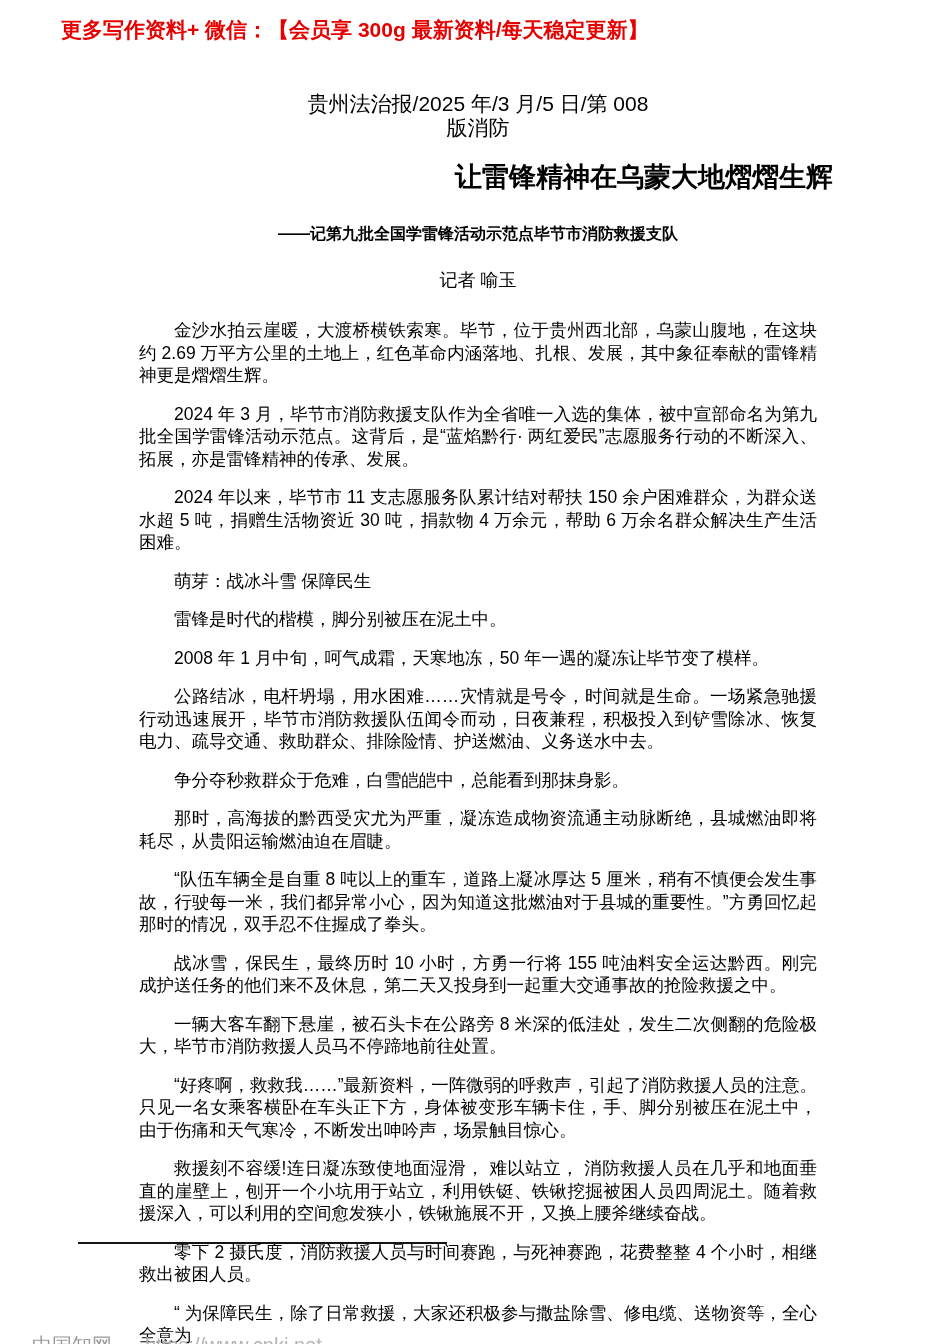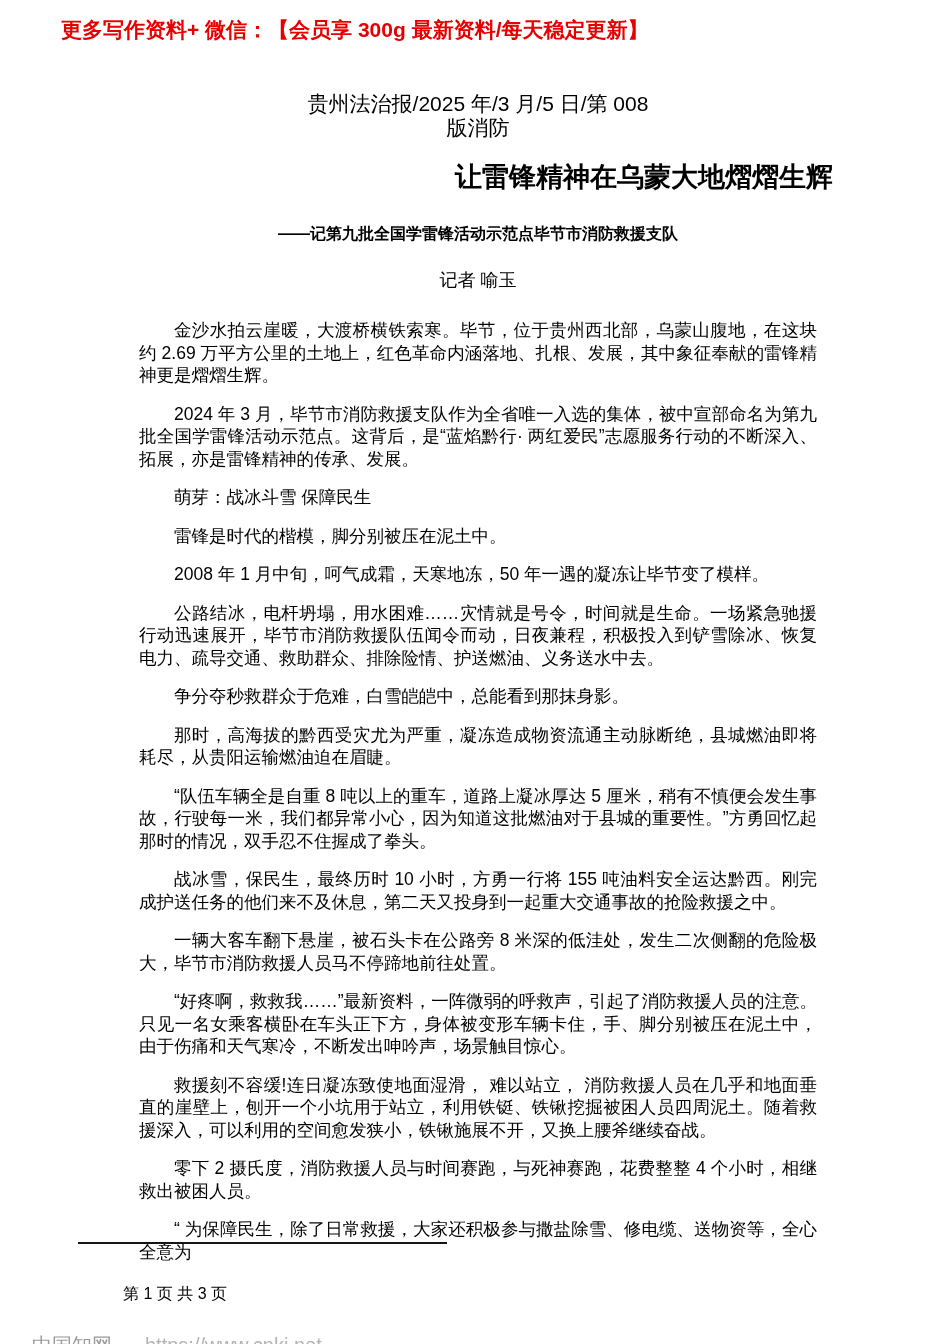--- a/index.html
+++ b/index.html
@@ -69,20 +69,21 @@
 
     <h1 class="title">让雷锋精神在乌蒙大地熠熠生辉</h1>
 
     <h2 class="subtitle">——记第九批全国学雷锋活动示范点毕节市消防救援支队</h2>
 
     <div class="byline">记者 喻玉</div>
 
     <div class="body">
         <p>金沙水拍云崖暖，大渡桥横铁索寒。毕节，位于贵州西北部，乌蒙山腹地，在这块约 2.69 万平方公里的土地上，红色革命内涵落地、扎根、发展，其中象征奉献的雷锋精神更是熠熠生辉。</p>
         <p>2024 年 3 月，毕节市消防救援支队作为全省唯一入选的集体，被中宣部命名为第九批全国学雷锋活动示范点。这背后，是“蓝焰黔行· 两红爱民”志愿服务行动的不断深入、拓展，亦是雷锋精神的传承、发展。</p>
+        <p>2024 年以来，毕节市 11 支志愿服务队累计结对帮扶 150 余户困难群众，为群众送水超 5 吨，捐赠生活物资近 30 吨，捐款物 4 万余元，帮助 6 万余名群众解决生产生活困难。</p>
         <p>萌芽：战冰斗雪 保障民生</p>
         <p>雷锋是时代的楷模，脚分别被压在泥土中。</p>
         <p>2008 年 1 月中旬，呵气成霜，天寒地冻，50 年一遇的凝冻让毕节变了模样。</p>
         <p>公路结冰，电杆坍塌，用水困难……灾情就是号令，时间就是生命。一场紧急驰援行动迅速展开，毕节市消防救援队伍闻令而动，日夜兼程，积极投入到铲雪除冰、恢复电力、疏导交通、救助群众、排除险情、护送燃油、义务送水中去。</p>
         <p>争分夺秒救群众于危难，白雪皑皑中，总能看到那抹身影。</p>
         <p>那时，高海拔的黔西受灾尤为严重，凝冻造成物资流通主动脉断绝，县城燃油即将耗尽，从贵阳运输燃油迫在眉睫。</p>
         <p>“队伍车辆全是自重 8 吨以上的重车，道路上凝冰厚达 5 厘米，稍有不慎便会发生事故，行驶每一米，我们都异常小心，因为知道这批燃油对于县城的重要性。”方勇回忆起那时的情况，双手忍不住握成了拳头。</p>
         <p>战冰雪，保民生，最终历时 10 小时，方勇一行将 155 吨油料安全运达黔西。刚完成护送任务的他们来不及休息，第二天又投身到一起重大交通事故的抢险救援之中。</p>
         <p>一辆大客车翻下悬崖，被石头卡在公路旁 8 米深的低洼处，发生二次侧翻的危险极大，毕节市消防救援人员马不停蹄地前往处置。</p>
         <p>“好疼啊，救救我……”最新资料，一阵微弱的呼救声，引起了消防救援人员的注意。只见一名女乘客横卧在车头正下方，身体被变形车辆卡住，手、脚分别被压在泥土中，由于伤痛和天气寒冷，不断发出呻吟声，场景触目惊心。</p>

